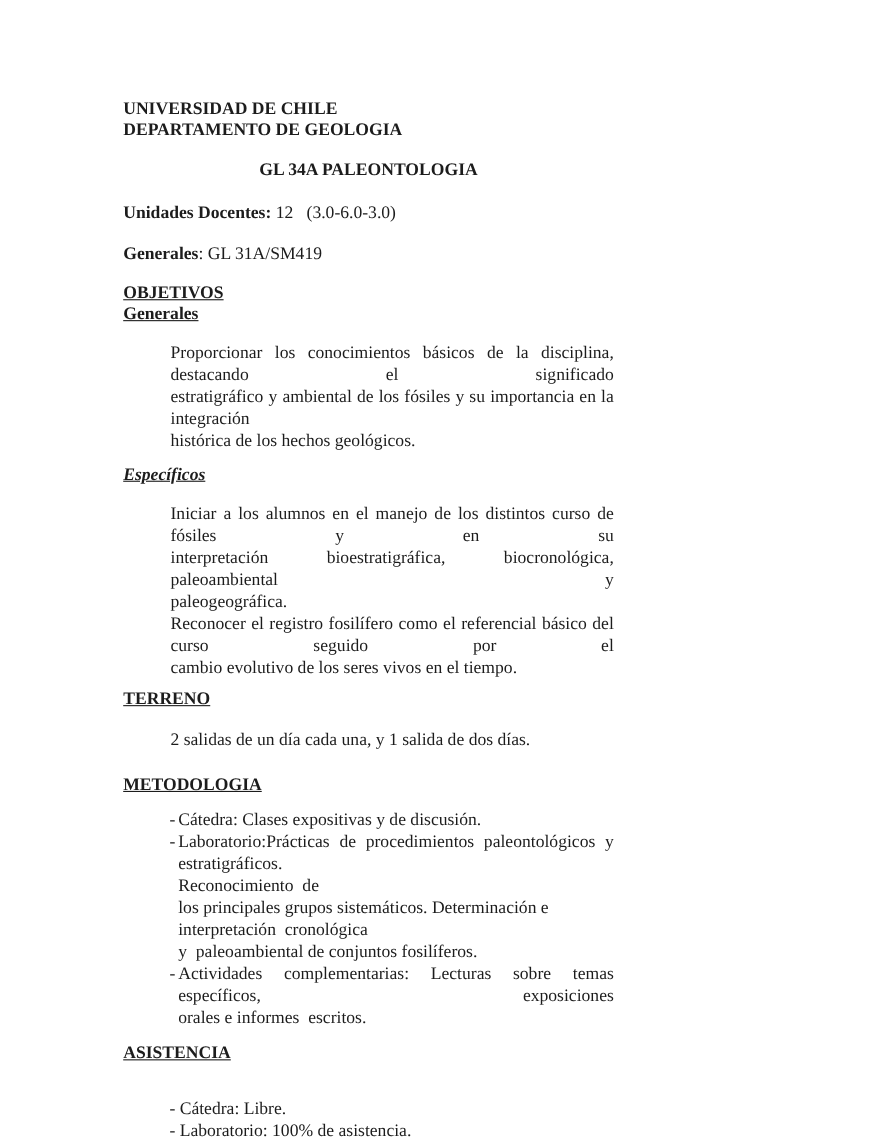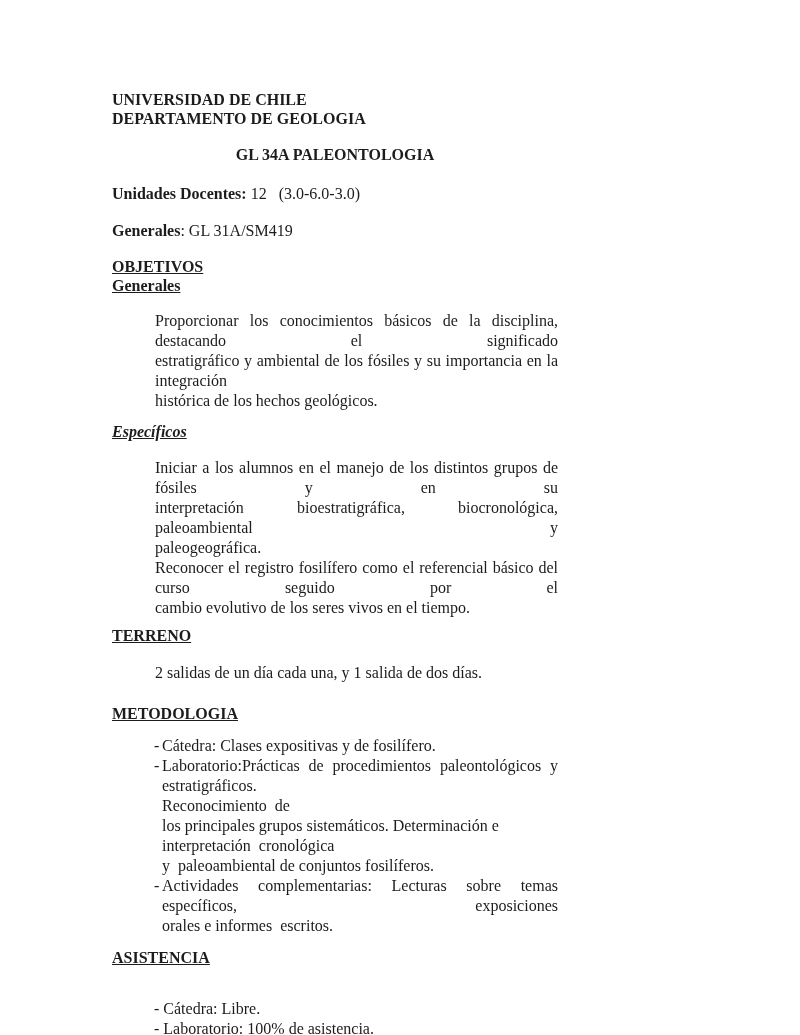--- a/index.html
+++ b/index.html
@@ -86,39 +86,39 @@
 
   <div class="para mt-genpara">
     <div class="ln stretch">Proporcionar los conocimientos básicos de la disciplina, destacando el significado</div>
     <div class="ln stretch">estratigráfico y ambiental de los fósiles y su importancia en la integración</div>
     <div class="ln">histórica de los hechos geológicos.</div>
   </div>
 
   <div class="sec-head mt-especificos">Específicos</div>
 
   <div class="para mt-esppara">
-    <div class="ln stretch">Iniciar a los alumnos en el manejo de los distintos grupos de fósiles y en su</div>
+    <div class="ln stretch">Iniciar a los alumnos en el manejo de los distintos curso de fósiles y en su</div>
     <div class="ln stretch">interpretación bioestratigráfica, biocronológica, paleoambiental y</div>
     <div class="ln">paleogeográfica.</div>
     <div class="ln stretch">Reconocer el registro fosilífero como el referencial básico del curso seguido por el</div>
     <div class="ln">cambio evolutivo de los seres vivos en el tiempo.</div>
   </div>
 
   <div class="sec-head mt-terreno">TERRENO</div>
 
   <div class="para mt-terrpara">
     <div class="ln">2 salidas de un día cada una, y 1 salida de dos días.</div>
   </div>
 
   <div class="sec-head mt-metodologia">METODOLOGIA</div>
 
   <div class="list mt-metlist">
     <div class="li">
       <span class="bullet">-</span>
-      <div class="ln">Cátedra: Clases expositivas y de fosilífero.</div>
+      <div class="ln">Cátedra: Clases expositivas y de discusión.</div>
     </div>
     <div class="li">
       <span class="bullet">-</span>
       <div class="ln stretch">Laboratorio:Prácticas de procedimientos paleontológicos y estratigráficos.</div>
       <div class="ln">Reconocimiento  de</div>
       <div class="ln">los principales grupos sistemáticos. Determinación e interpretación  cronológica</div>
       <div class="ln">y  paleoambiental de conjuntos fosilíferos.</div>
     </div>
     <div class="li">
       <span class="bullet">-</span>

